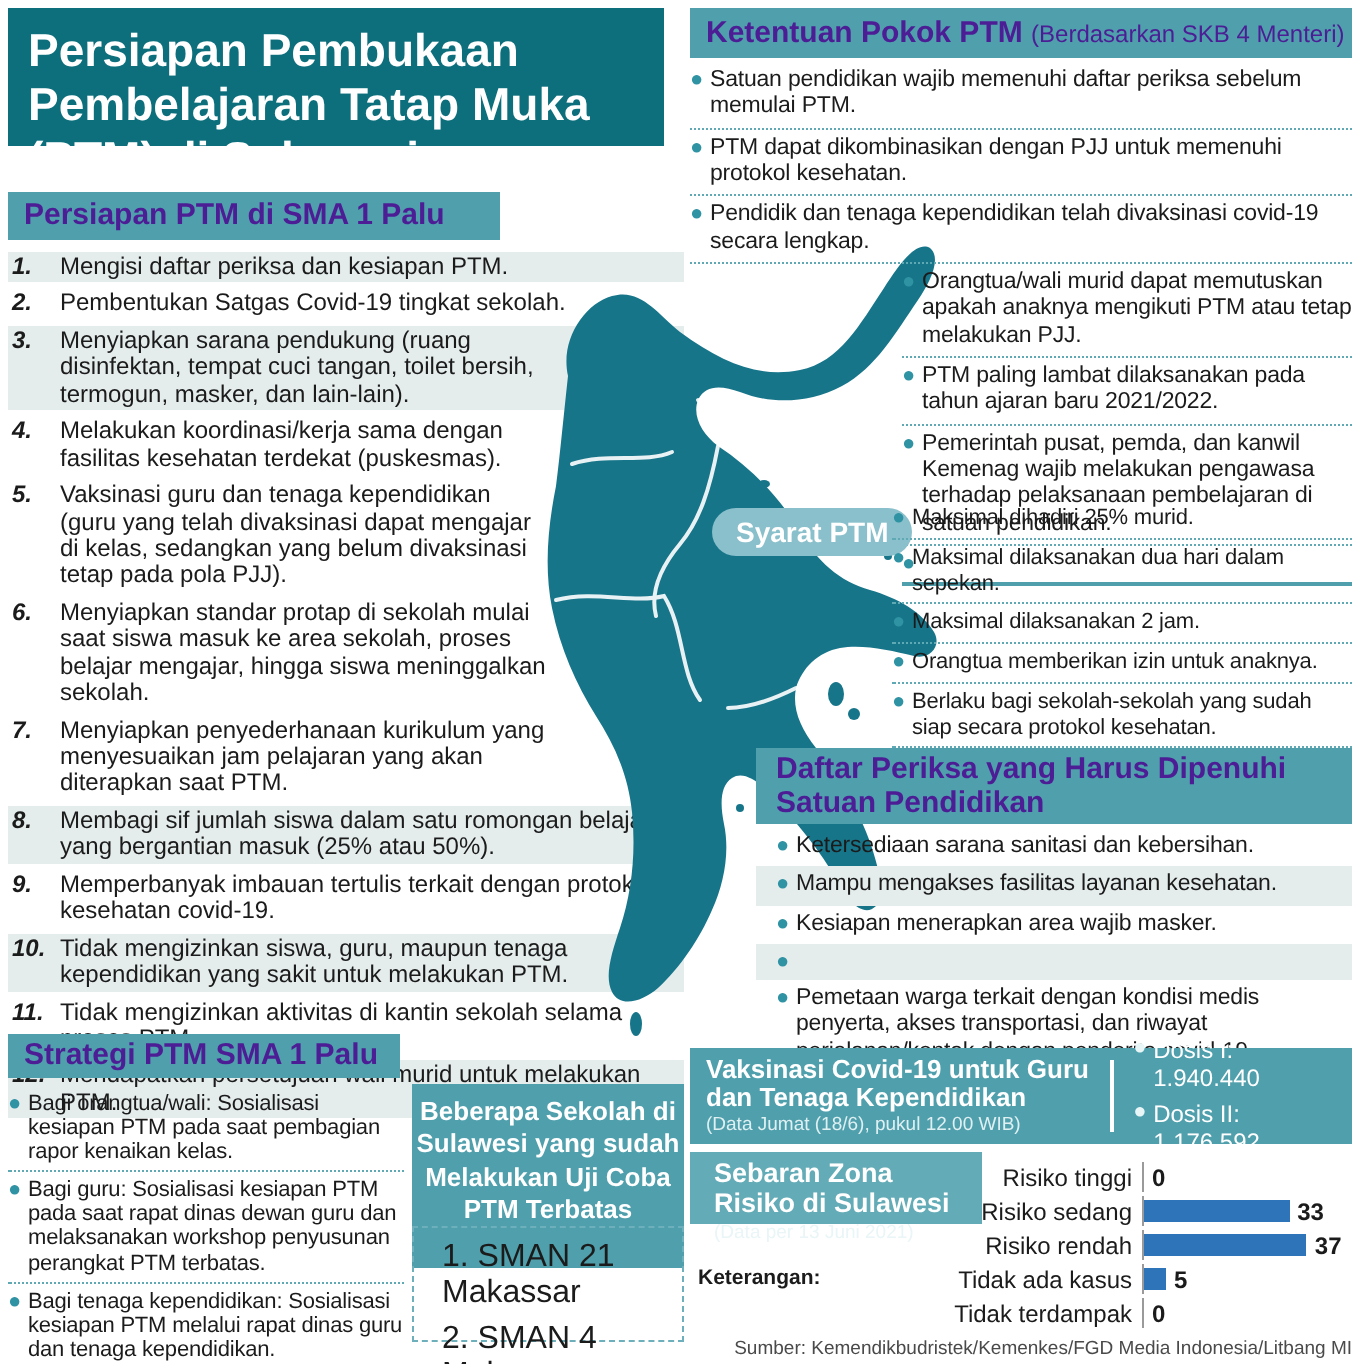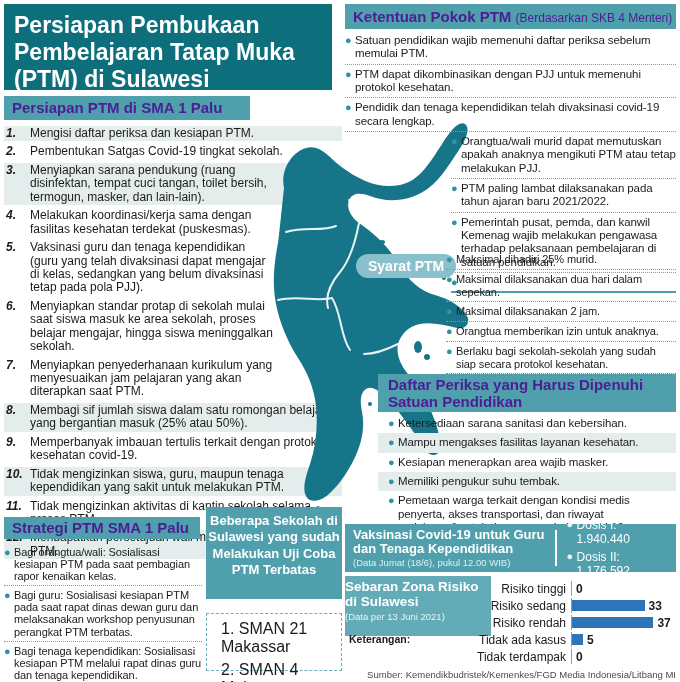--- a/index.html
+++ b/index.html
@@ -1,21 +1,21 @@
 <!DOCTYPE html>
 <html><head>
 <meta charset="utf-8">
 <style>
   html,body{margin:0;padding:0;background:#fff;}
   #root{position:relative;width:680px;height:682px;background:#fff;overflow:hidden;
         font-family:"Liberation Sans","DejaVu Sans",sans-serif;color:#1b1b1b;}
   .abs{position:absolute;}
 
   
-  .title-block{left:4px;top:4px;width:328px;height:86px;background:#0d6e7c;color:#fff;
+  .title-block{left:4px;top:4px;width:328px;height:69px;background:#0d6e7c;color:#fff;
     font-weight:bold;font-size:23px;line-height:1.18;padding:8px 10px;box-sizing:border-box;z-index:3;}
 
   
   .hdr{background:#4f9fac;color:#4c1d95;font-weight:bold;font-size:15px;box-sizing:border-box;}
 
   .persiapan-hdr{left:4px;top:96px;width:246px;height:24px;padding:3px 8px;z-index:3;}
 
   
   .persiapan-list{left:4px;top:126px;width:338px;z-index:1;margin:0;padding:0;list-style:none;font-size:12px;line-height:1.12;}
   .persiapan-list li{display:flex;margin-bottom:3px;padding:1px 2px;}
@@ -55,43 +55,43 @@
   .vaksin{left:345px;top:524px;width:331px;height:48px;background:#4f9fac;color:#fff;
     display:flex;align-items:center;box-sizing:border-box;padding:4px 8px;z-index:3;}
   .vaksin .vt{width:208px;font-weight:bold;font-size:13px;line-height:1.1;}
   .vaksin .vsub{font-weight:normal;font-size:9.5px;color:#dff0f2;display:block;margin-top:1px;}
   .vaksin .vline{width:2px;height:36px;background:#fff;margin:0 10px;}
   .vaksin ul{margin:0;padding:0;list-style:none;font-size:12px;}
   .vaksin li{display:flex;padding:2px 0;}
   .vaksin .dot{color:#e8f6f8;}
 
   
-  .zona-hdr{left:345px;top:576px;width:146px;height:60px;background:#63abb6;color:#fff;
-    box-sizing:border-box;padding:4px 0;font-weight:bold;font-size:13.5px;line-height:1.1;z-index:3;}
+  .zona-hdr{left:345px;top:576px;width:146px;height:36px;background:#63abb6;color:#fff;
+    box-sizing:border-box;padding:4px 12px;font-weight:bold;font-size:13.5px;line-height:1.1;z-index:3;}
   .zona-hdr .zsub{font-weight:normal;font-size:9.5px;color:#e9f5f6;display:block;margin-top:2px;}
   .keterangan{left:349px;top:634px;width:142px;font-size:10.5px;line-height:1.12;z-index:3;}
   .keterangan b{display:block;margin-bottom:1px;}
 
   .chart{left:462px;top:580px;width:214px;z-index:3;}
   .zrow{display:flex;align-items:center;height:17px;}
   .zlabel{flex:0 0 104px;text-align:right;font-size:12px;padding-right:5px;}
   .zaxis{border-left:1px solid #9a9a9a;height:15px;display:flex;align-items:center;}
   .zbar{height:11px;background:#2d74b8;}
   .zval{font-weight:bold;font-size:12px;margin-left:4px;}
 
   .source{right:4px;top:669px;font-size:9.5px;color:#4a4a4a;z-index:3;}
 
   
   .strategi-hdr{left:4px;top:517px;width:196px;height:22px;padding:2px 8px;z-index:3;}
   .strategi-list{left:4px;top:543px;width:198px;font-size:11px;line-height:1.1;}
   .strategi-list li{border-bottom:1px dotted #5fa9b5;padding:3px 0;}
   .strategi-list li:last-child{border-bottom:none;}
 
   
-  .uji-hdr{left:206px;top:507px;width:136px;height:92px;background:#4f9fac;color:#fff;font-weight:bold;
+  .uji-hdr{left:206px;top:542px;width:136px;height:92px;background:#4f9fac;color:#fff;font-weight:bold;
     font-size:13px;line-height:1.25;text-align:center;box-sizing:border-box;padding:6px 1px;z-index:3;}
   .uji-box{left:206px;top:613px;width:136px;height:58px;border:1px dashed #6db0bc;box-sizing:border-box;
     padding:6px 0 0 14px;z-index:3;}
   .uji-box ul{margin:0;padding:0;list-style:none;font-size:16px;}
   .uji-box li{margin-bottom:5px;}
 </style>
 </head>
 <body>
 
 <div id="root">
@@ -245,21 +245,20 @@
       <li>
       <span class="dot">●</span>
       <span>Mampu mengakses fasilitas layanan kesehatan.</span>
     </li>
       <li>
       <span class="dot">●</span>
       <span>Kesiapan menerapkan area wajib masker.</span>
     </li>
       <li>
       <span class="dot">●</span>
-      <span>Memiliki pengukur suhu tembak.</span>
     </li>
       <li>
       <span class="dot">●</span>
       <span>Pemetaan warga terkait dengan kondisi medis penyerta, akses transportasi, dan riwayat perjalanan/kontak dengan penderita covid-19.</span>
     </li>
       <li>
       <span class="dot">●</span>
       <span>Mendapatkan persetujuan komite sekolah/perwakilan orangtua murid.</span>
     </li>
     </ul>

